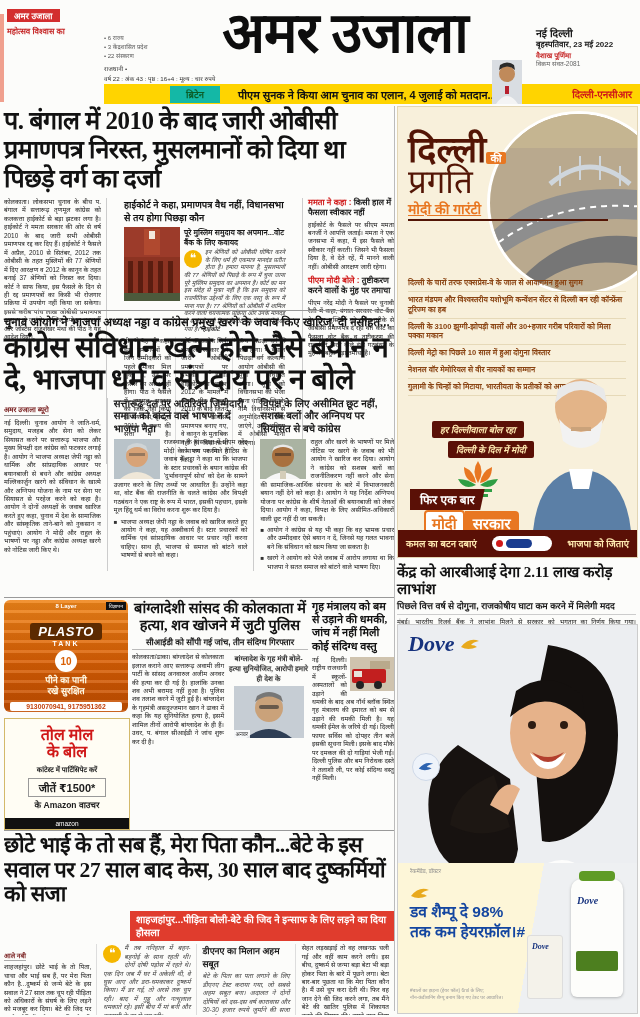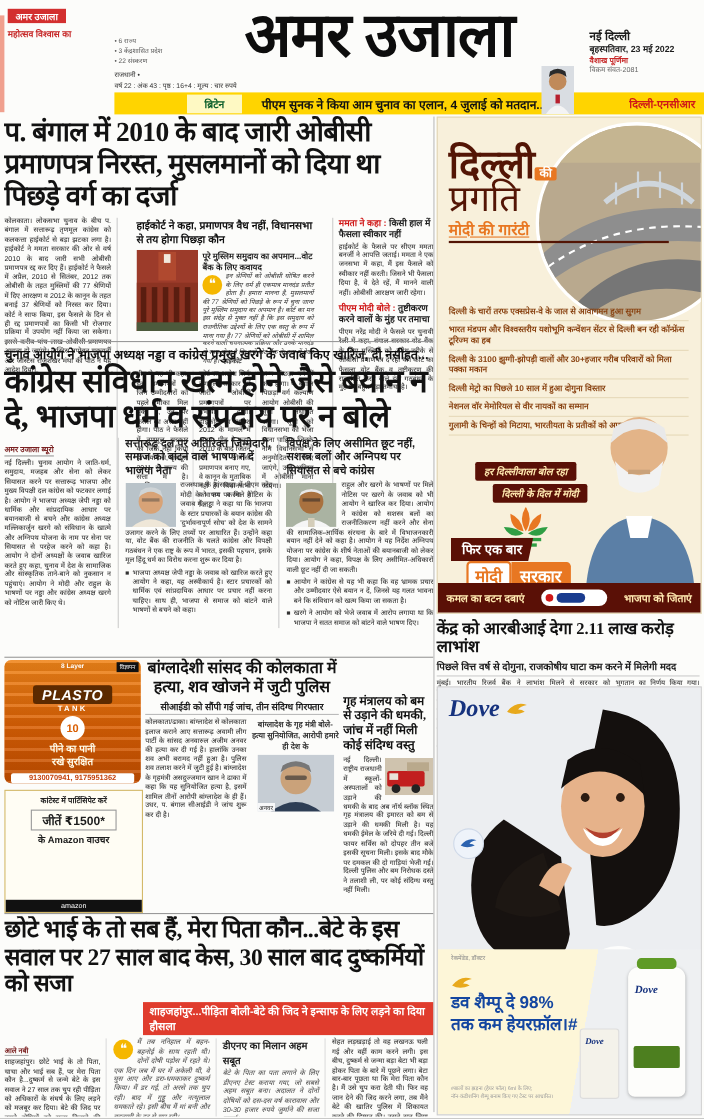--- a/index.html
+++ b/index.html
@@ -21,21 +21,21 @@
   .edinfo{left:104px;top:34px;width:64px;font-size:6px;color:#555;line-height:1.5;}
   .edline{left:104px;top:64px;width:200px;font-size:6.2px;color:#333;line-height:1.6;}
   .biglogo{left:150px;top:4px;width:390px;text-align:center;font-size:56px;line-height:1.05;font-weight:800;color:#0d0d0d;
            font-family:"Liberation Serif","DejaVu Serif",serif;letter-spacing:-1px;}
   .dateblock{right:6px;top:26px;width:98px;line-height:1.35;}
   .db-city{font-size:10.5px;font-weight:800;}
   .db-date{font-size:8px;font-weight:700;}
   .db-p1{font-size:7px;color:#c62828;font-weight:700;}
   .db-p2{font-size:6.5px;color:#666;}
   .ticker{left:104px;top:84px;width:536px;height:20px;background:#ffd400;display:flex;align-items:center;}
-  .ticker-tag{background:#fef9c3;color:#0b5e2a;font-weight:700;font-size:9.5px;padding:2px 16px;margin-left:66px;}
+  .ticker-tag{background:#14b8a6;color:#0b5e2a;font-weight:700;font-size:9.5px;padding:2px 16px;margin-left:66px;}
   .ticker-head{font-size:11px;font-weight:800;color:#111;margin-left:18px;white-space:nowrap;}
   .ticker-region{color:#d01818;font-weight:800;font-size:10px;margin-left:auto;margin-right:8px;}
   .sunak{right:118px;bottom:0;width:30px;height:44px;overflow:hidden;}
   
   .story1{left:4px;top:106px;width:390px;}
   .s1-h{font-size:25px;line-height:1.16;letter-spacing:-.5px;}
   .s1-grid{display:flex;gap:17px;margin-top:5px;}
   .s1-c1{width:106px;border-right:1px solid #ccc;padding-right:5px;}
   .s1-mid{width:176px;}
   .s1-sub{font-size:9.5px;font-weight:800;color:#111;margin-bottom:3px;}
@@ -84,21 +84,21 @@
   .tm-foot{position:absolute;left:0;right:0;bottom:0;background:#111;color:#fff;font-size:6.5px;padding:2px 0;}
   .storymp{left:132px;top:600px;width:176px;position:absolute;}
   .mp-h{font-size:14.5px;line-height:1.18;text-align:center;}
   .mp-sub{font-size:8.4px;font-weight:800;text-align:center;margin-top:2px;border-bottom:1px solid #bbb;padding-bottom:2px;}
   .mp-grid{display:flex;gap:5px;margin-top:3px;}
   .mp-c1{width:92px;}
   .mp-c2{width:79px;}
   .mp-note{font-size:7.2px;font-weight:800;color:#333;text-align:center;}
   .mpphoto{width:70px;height:52px;margin:3px auto 0;overflow:hidden;position:relative;}
   .mp-cap{position:absolute;left:0;bottom:0;background:rgba(255,255,255,.85);font-size:5.5px;padding:0 2px;}
-  .storyhm{left:312px;top:632px;width:82px;position:absolute;}
+  .storyhm{left:312px;top:600px;width:82px;position:absolute;}
   .hm-h{font-size:11px;line-height:1.2;}
   .truck{float:right;width:44px;height:34px;margin:1px 0 1px 3px;overflow:hidden;}
   
   .story6{left:4px;top:833px;width:390px;position:absolute;height:182px;overflow:hidden;}
   .s6-h{font-size:21.5px;line-height:1.15;letter-spacing:-.4px;}
   .s6-strip{margin:4px 0 3px 126px;background:#e03c2d;color:#fff;font-weight:800;font-size:9.8px;padding:2px 6px;width:258px;}
   .s6-grid{display:flex;gap:6px;}
   .s6-c{flex:1;border-right:1px solid #ddd;padding-right:5px;}
   .s6-c:last-child{border-right:none;}
   .s6-byline{font-size:6.5px;font-weight:700;color:#7a2020;margin-bottom:2px;border-bottom:1px solid #aaa;display:inline-block;}
@@ -304,20 +304,21 @@
       <div style="font-size:6px;font-weight:700;margin-top:3px;">8 Layer</div>
       <div class="plasto-brand">PLASTO</div>
       <div class="plasto-type">TANK</div>
       <div class="plasto-years">10</div>
       <div class="plasto-tag"><span>पीने का पानी</span><br><span>रखे सुरक्षित</span></div>
       <div class="plasto-phone">9130070941, 9175951362</div>
     </div>
   </div>
 
   <div class="tolmol">
+    <div class="tm-title"><span>तोल मोल</span><br><span>के बोल</span></div>
     <div class="tm-line1">कांटेस्ट में पार्टिसिपेट करें</div>
     <div class="tm-prize">जीतें ₹1500*</div>
     <div class="tm-line3">के Amazon वाउचर</div>
     <div class="tm-foot">amazon</div>
   </div>
 
   <div class="storymp">
     <div class="mp-h hindi-head">बांग्लादेशी सांसद की कोलकाता में हत्या, शव खोजने में जुटी पुलिस</div>
     <div class="mp-sub">सीआईडी को सौंपी गई जांच, तीन संदिग्ध गिरफ्तार</div>
     <div class="mp-grid">

